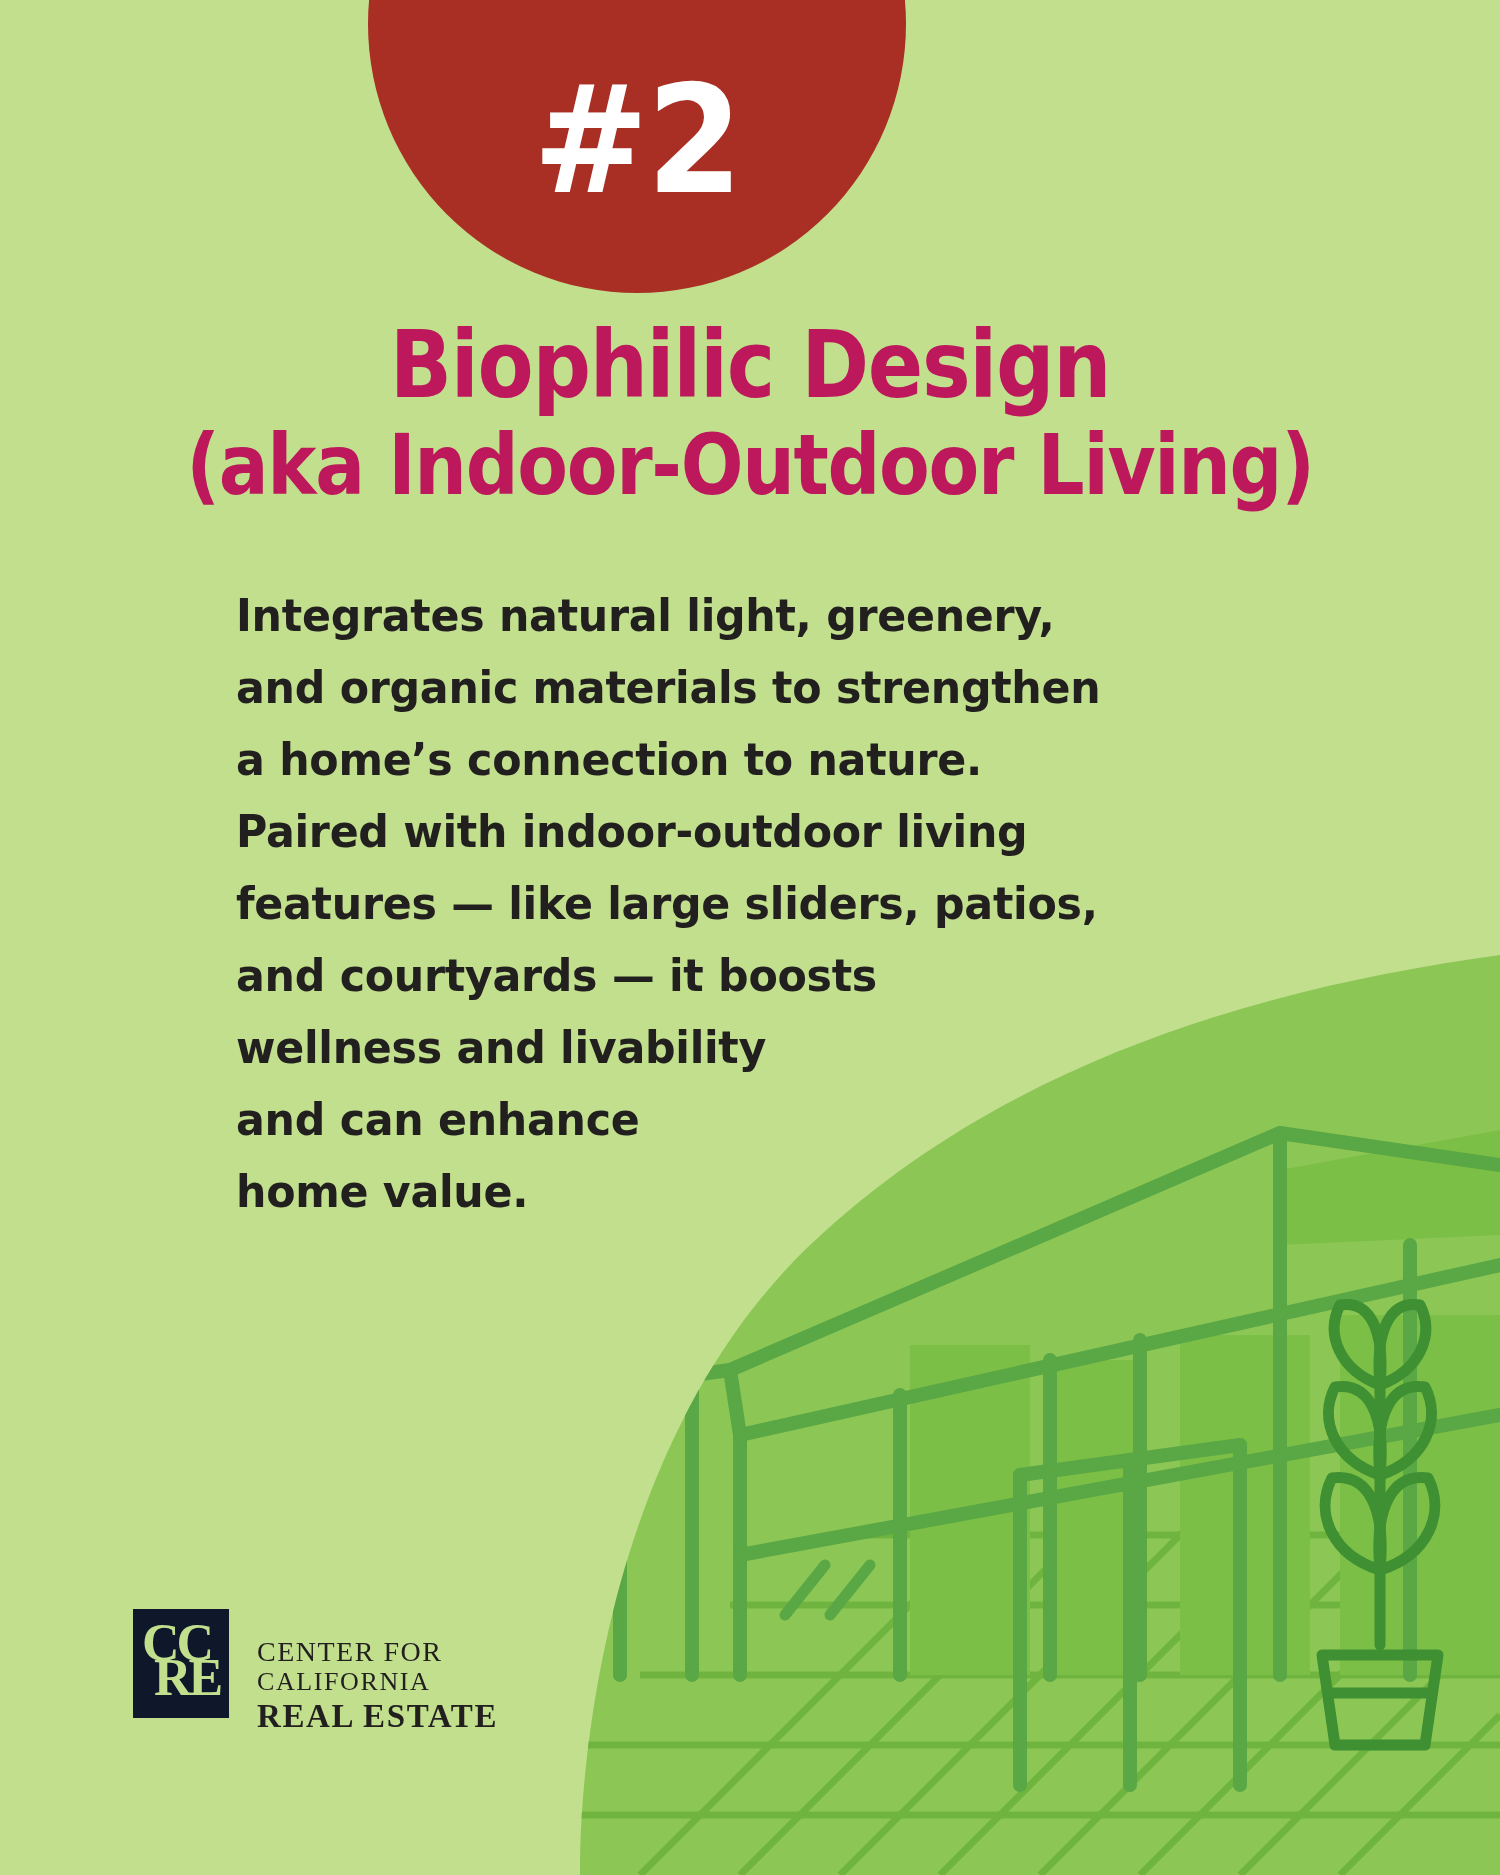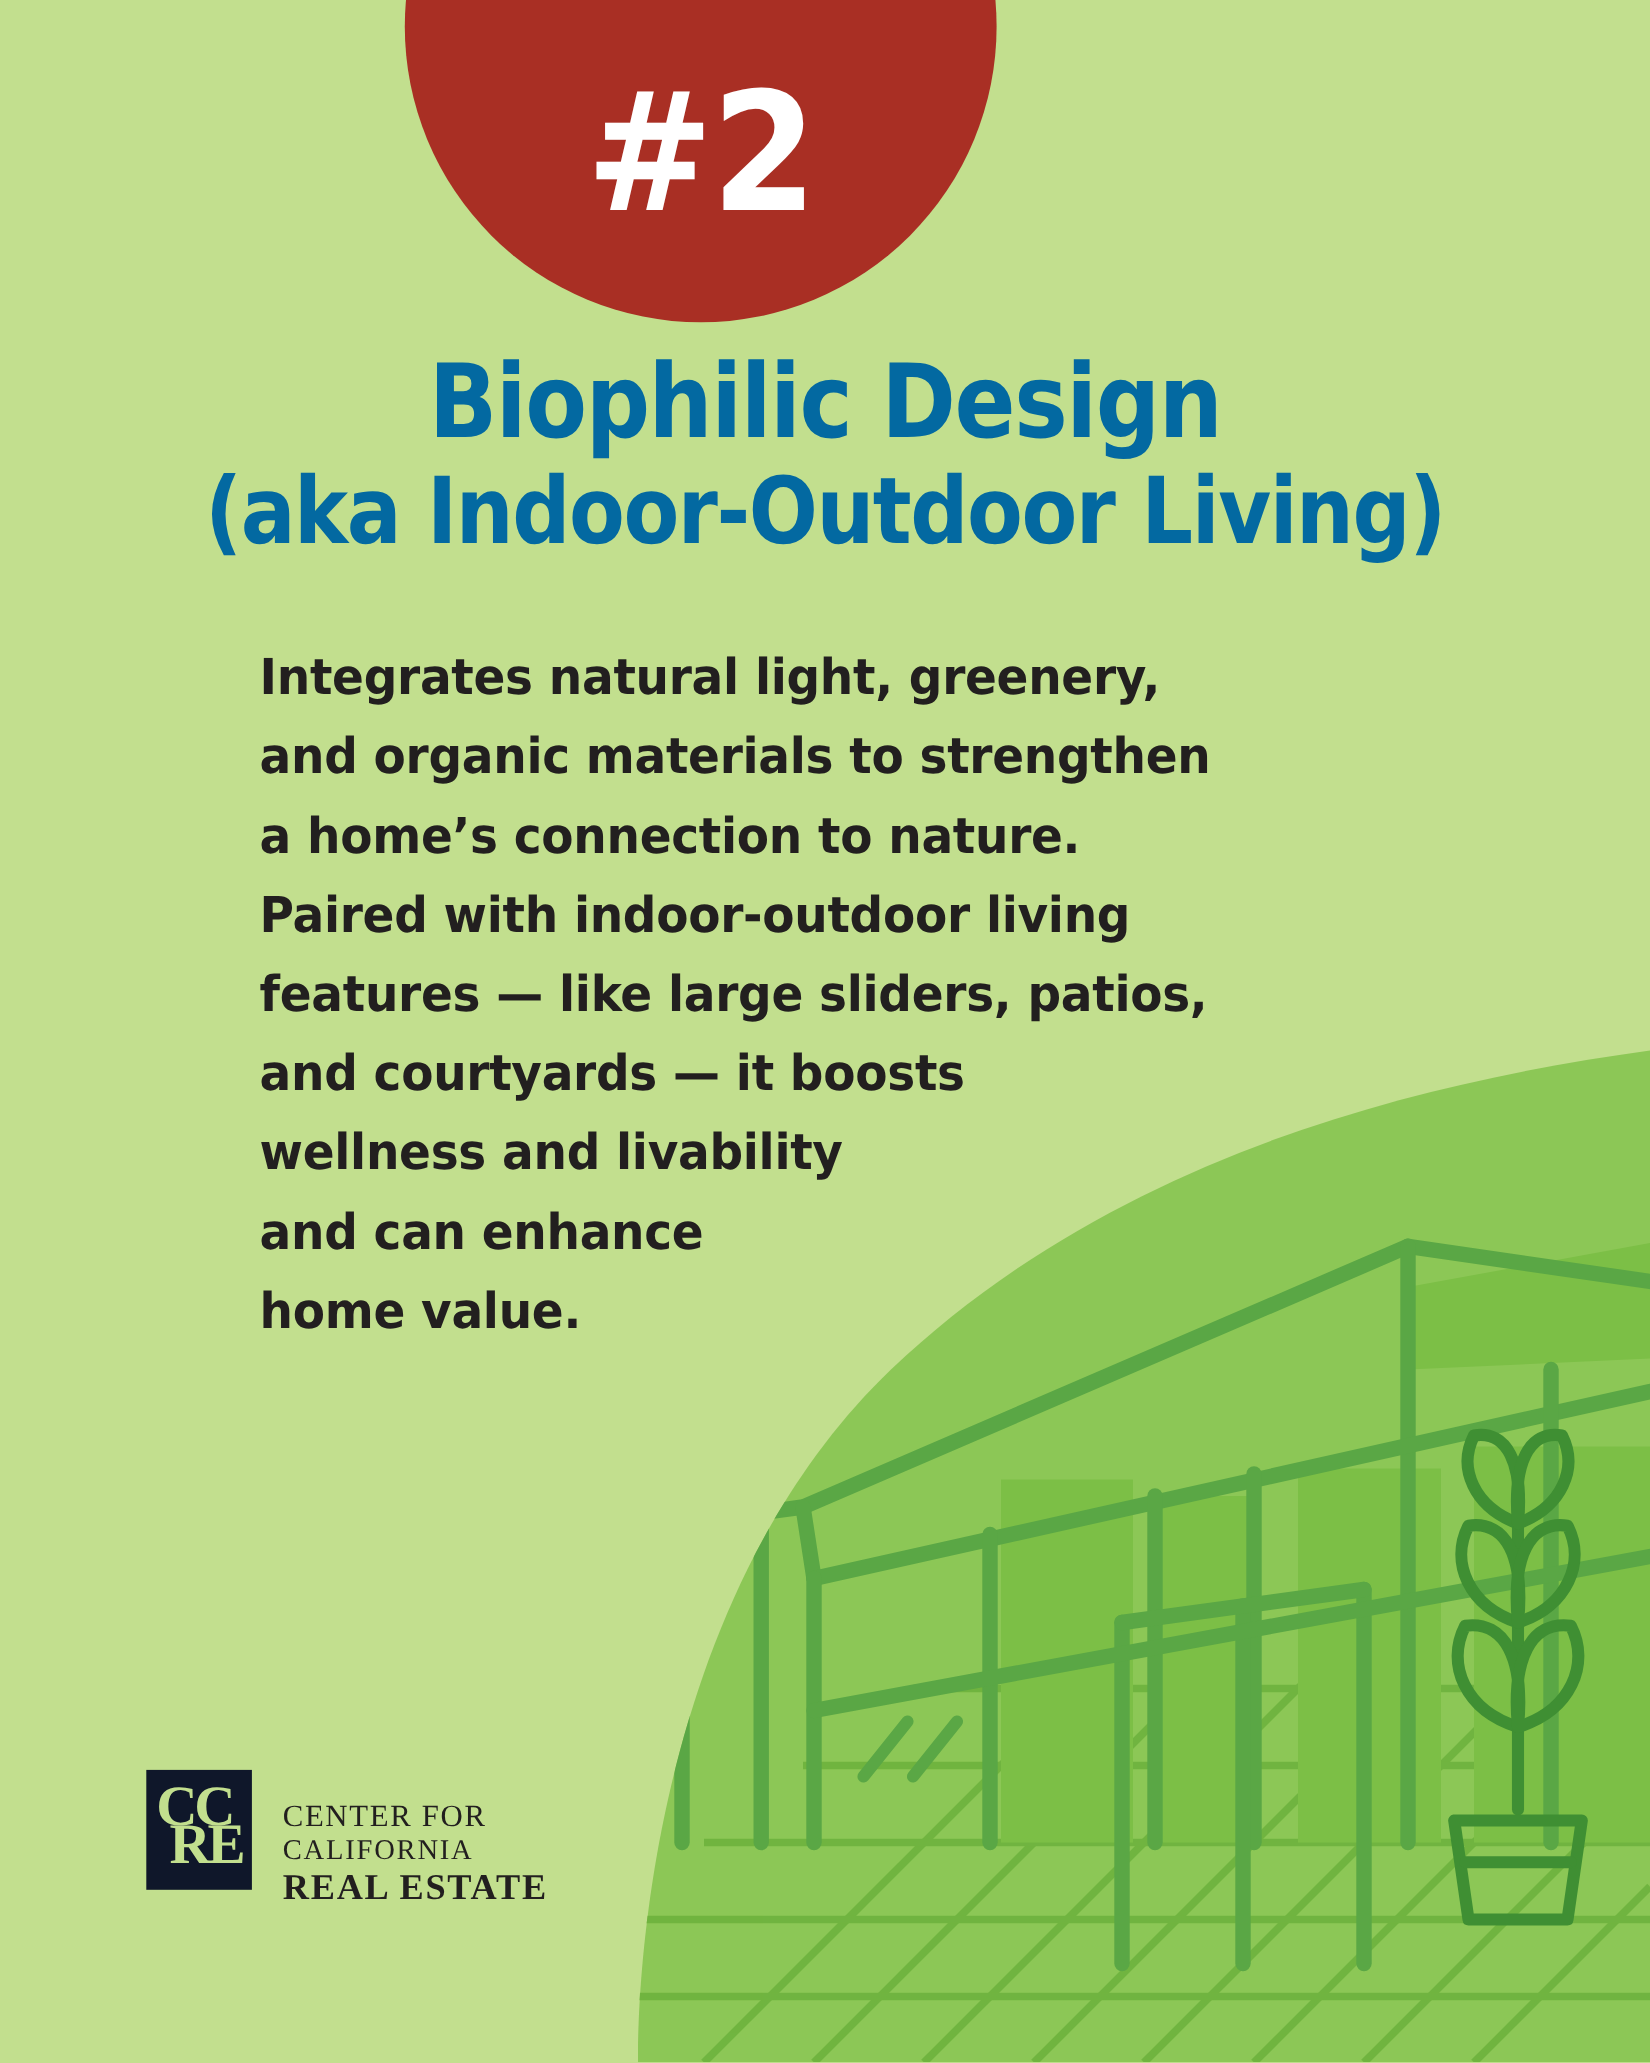--- a/index.html
+++ b/index.html
@@ -59,21 +59,21 @@
     user-select: none;
   }
 
   
   .headline {
     position: absolute;
     top: 318px;
     left: 0;
     width: 1500px;
     text-align: center;
-    color: #0369a1;
+    color: #be185d;
   }
   .headline .line1 {
     font-family: "DejaVu Sans", sans-serif;
     font-weight: 700;
     font-size: 93px;
     line-height: 1.02;
     letter-spacing: -1.5px;
     transform: scaleX(0.88);
     white-space: nowrap;
   }

